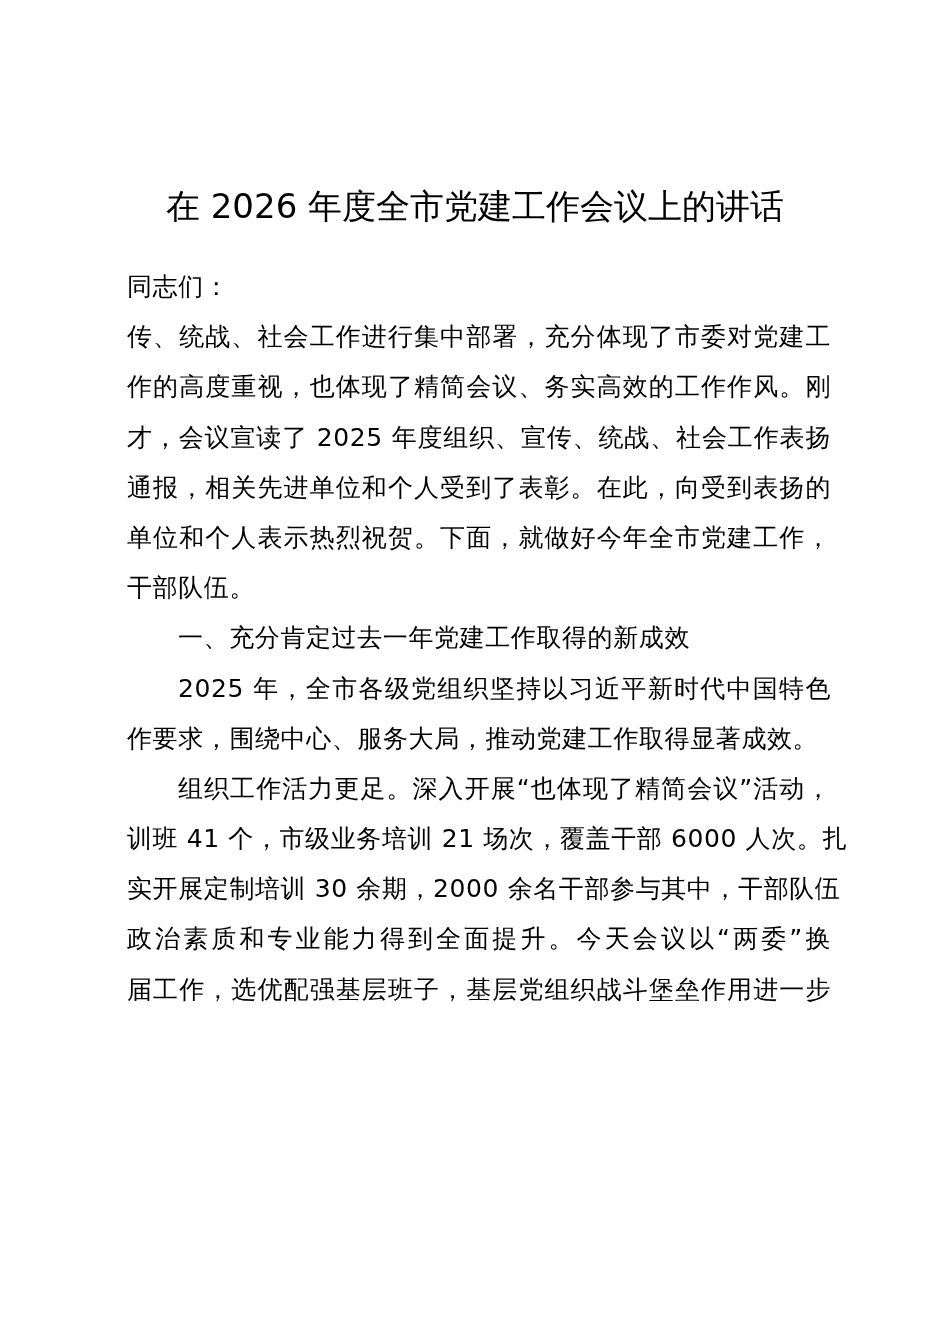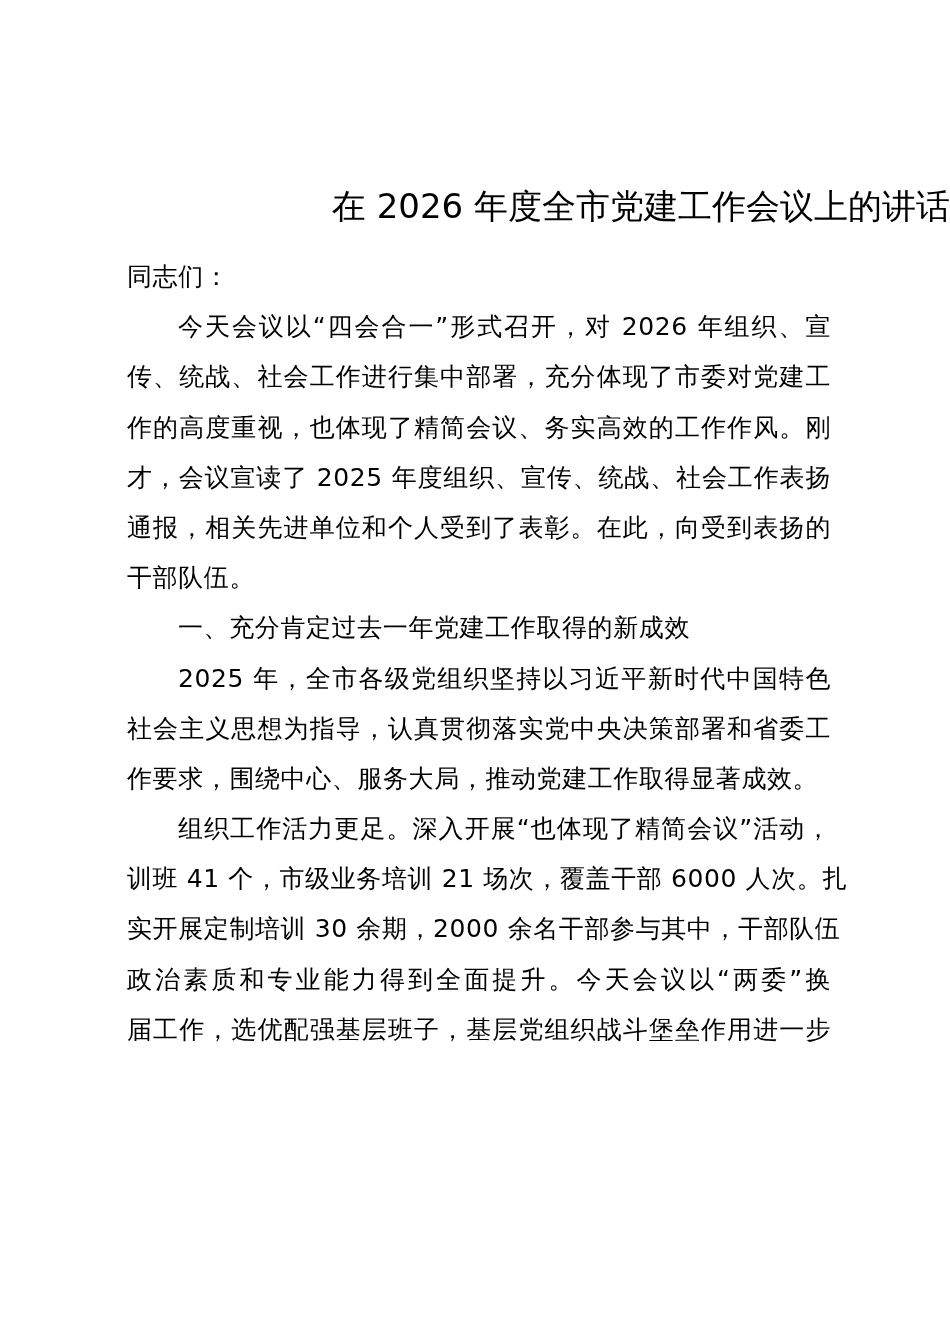--- a/index.html
+++ b/index.html
@@ -1,51 +1,50 @@
 <!DOCTYPE html>
 <html><head>
 <meta charset="utf-8">
 <style>
   html, body { margin: 0; padding: 0; background: #ffffff; }
   body { width: 950px; height: 1344px; overflow: hidden; position: relative;
          font-family: "DejaVu Sans", sans-serif; color: #000; }
   .page { position: absolute; left: 127px; top: 0; width: 704px; }
-  .title { position: absolute; top: 184px; left: -127px; width: 950px; text-align: right;
+  .title { position: absolute; top: 184px; left: -127px; width: 950px; text-align: center;
            font-size: 34px; line-height: 44px; letter-spacing: 0px; }
-  .body { position: absolute; top: 252px; left: 0; width: 704px; font-size: 25px; line-height: 50.2px;
+  .body { position: absolute; top: 262px; left: 0; width: 704px; font-size: 25px; line-height: 50.2px;
           text-align: justify; text-justify: inter-character; letter-spacing: 0.6px; }
   .line { display: block; white-space: nowrap; text-align: justify; text-align-last: justify; height: 50.2px; }
   .line.last { text-align-last: left; }
   .indent { padding-left: 51px; }
 </style>
 </head>
 <body>
 
 <div class="page">
   <div class="title">在 2026 年度全市党建工作会议上的讲话</div>
 
   <div class="body">
     <span class="line last">同志们：</span>
 
     <div>
-      <span class="line indent">今天会议以“四会合一”形式召开，对 2026 年组织、宣</span>
       <span class="line">传、统战、社会工作进行集中部署，充分体现了市委对党建工</span>
       <span class="line">作的高度重视，也体现了精简会议、务实高效的工作作风。刚</span>
       <span class="line">才，会议宣读了 2025 年度组织、宣传、统战、社会工作表扬</span>
       <span class="line">通报，相关先进单位和个人受到了表彰。在此，向受到表扬的</span>
+      <span class="line">单位和个人表示热烈祝贺。下面，就做好今年全市党建工作，</span>
       <span class="line last">干部队伍。</span>
     </div>
 
     <div>
       <span class="line indent last">一、充分肯定过去一年党建工作取得的新成效</span>
     </div>
 
     <div>
       <span class="line indent">2025 年，全市各级党组织坚持以习近平新时代中国特色</span>
-      <span class="line">社会主义思想为指导，认真贯彻落实党中央决策部署和省委工</span>
       <span class="line last">作要求，围绕中心、服务大局，推动党建工作取得显著成效。</span>
     </div>
 
     <div>
       <span class="line indent">组织工作活力更足。深入开展“也体现了精简会议”活动，</span>
       <span class="line">训班 41 个，市级业务培训 21 场次，覆盖干部 6000 人次。扎</span>
       <span class="line">实开展定制培训 30 余期，2000 余名干部参与其中，干部队伍</span>
       <span class="line">政治素质和专业能力得到全面提升。今天会议以“两委”换</span>
       <span class="line">届工作，选优配强基层班子，基层党组织战斗堡垒作用进一步</span>
     </div>

